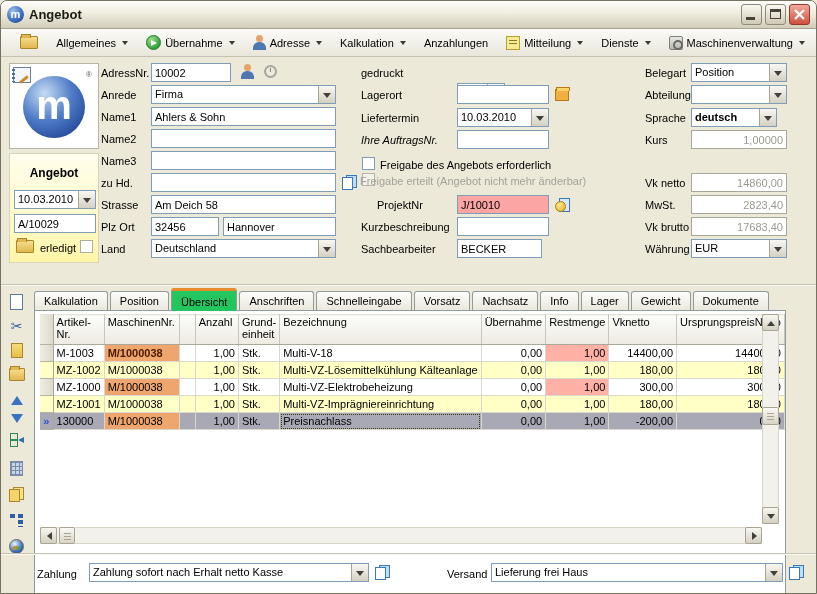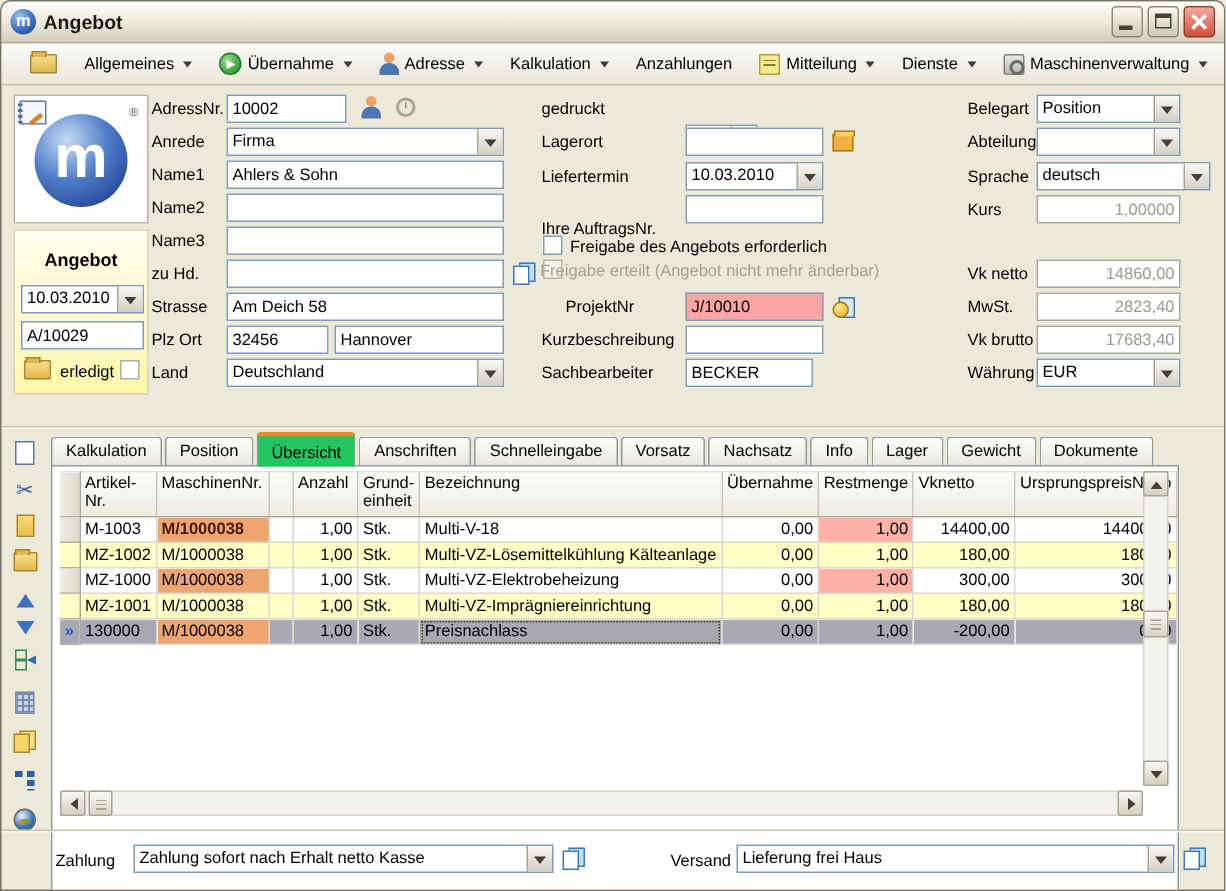--- a/index.html
+++ b/index.html
@@ -318,21 +318,21 @@
   <span class="lbl" style="left:360px; top:86px;">Lagerort</span>
   <input class="inp" style="left: 456px; top: 84px; width: 92px;" value="">
   <span class="i box-i" style="position:absolute; left:554px; top:88px;"></span>
 
   <span class="lbl" style="left:360px; top:109px;">Liefertermin</span>
   <div class="combo" style="left:456px; top:107px; width:92px;">
     <span class="ctext">10.03.2010</span>
       <span class="cbtn"></span>
   </div>
 
-  <span class="lbl" style="left:360px; top:144px;">Ihre AuftragsNr.</span>
+  <span class="lbl" style="left:360px; top:131px;font-style:italic;">Ihre AuftragsNr.</span>
   <input class="inp" style="left: 456px; top: 129px; width: 92px;" value="">
 
   <span class="chk" style="left:361px; top:156px;"></span>
   <span class="lbl" style="left:379px; top:156px;">Freigabe des Angebots erforderlich</span>
   <span class="chk dis" style="left:361px; top:172px;"></span>
   <span class="lbl" style="left:359px; top:172px; color:#A4A29A;">Freigabe erteilt (Angebot nicht mehr änderbar)</span>
 
   <span class="lbl" style="left:360px; top:196px;padding-left:16px;">ProjektNr</span>
   <input class="inp proj" style="left: 456px; top: 194px; width: 92px;" value="J/10010">
   <span class="i proj-i" style="position:absolute; left:554px; top:197px;"></span>
@@ -349,21 +349,21 @@
       <span class="cbtn"></span>
   </div>
 
   <span class="lbl" style="left:644px; top:86px;">Abteilung</span>
   <div class="combo" style="left:690px; top:84px; width:96px;">
     <span class="ctext"></span>
       <span class="cbtn"></span>
   </div>
 
   <span class="lbl" style="left:644px; top:109px;">Sprache</span>
-  <div class="combo" style="left:690px; top:107px; width:116px;">
+  <div class="combo" style="left:690px; top:107px; width:86px;font-weight:bold;">
     <span class="ctext">deutsch</span>
       <span class="cbtn"></span>
   </div>
 
   <span class="lbl" style="left:644px; top:131px;">Kurs</span>
   <input class="inp ro" style="left: 690px; top: 129px; width: 96px;" readonly="" value="1,00000">
 
   <span class="lbl" style="left:644px; top:174px;">Vk netto</span>
   <input class="inp ro" style="left: 690px; top: 172px; width: 96px;" readonly="" value="14860,00">
 

